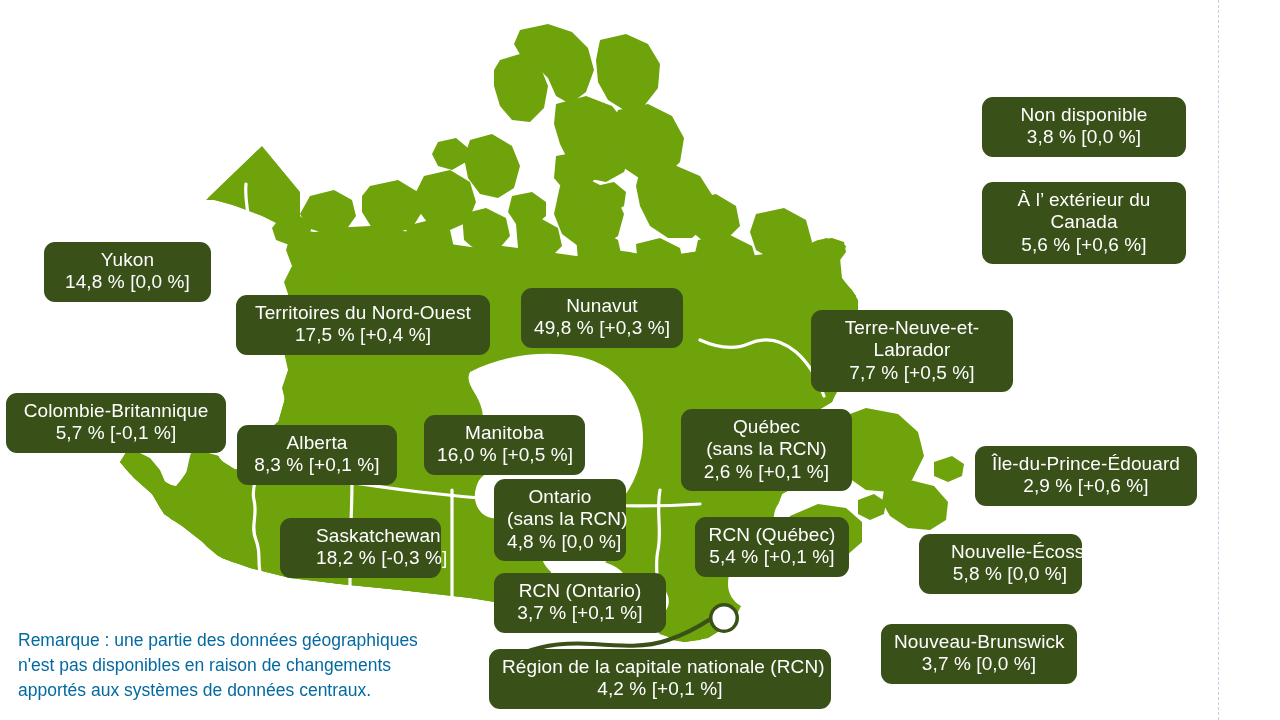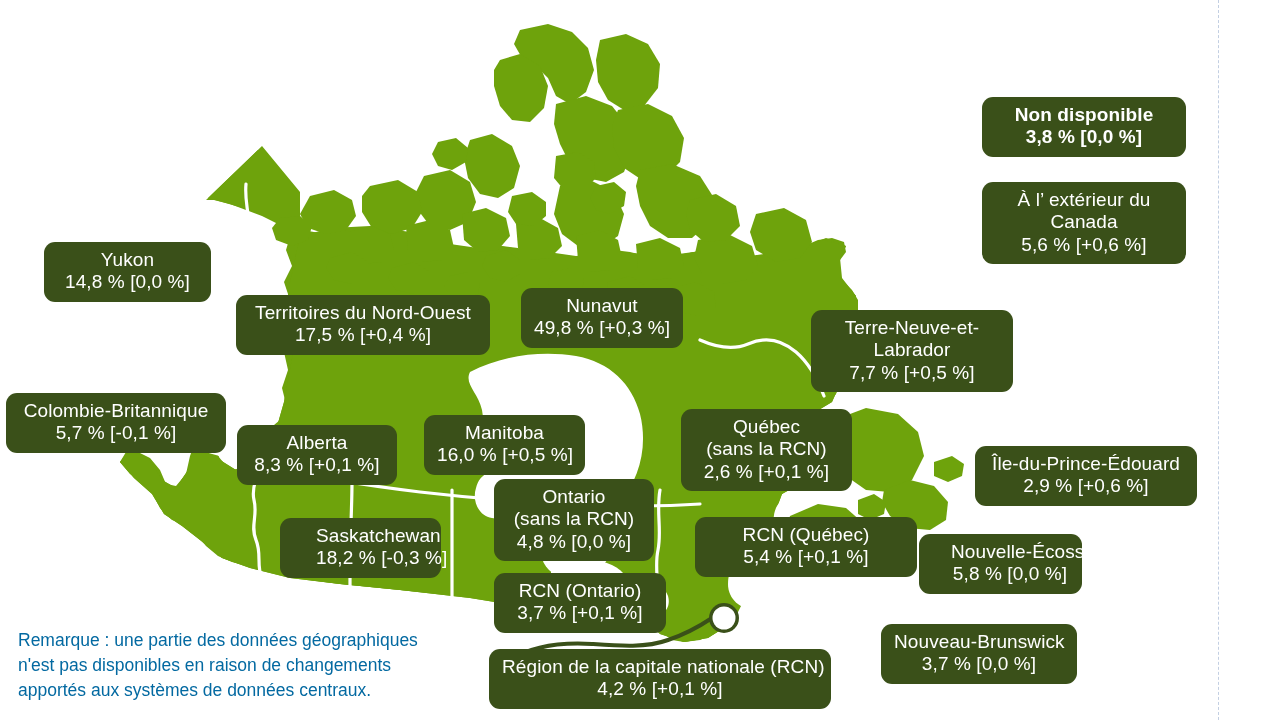--- a/index.html
+++ b/index.html
@@ -250,38 +250,38 @@
   <div class="label" style="left:280px;top:518px;width:161px;padding-left:36px;">
     <span class="ttl">Saskatchewan</span>
     <span class="val">18,2 % [-0,3 %]</span>
   </div>
 
   <div class="label" style="left:424px;top:415px;width:161px;">
     <span class="ttl">Manitoba</span>
     <span class="val">16,0 % [+0,5 %]</span>
   </div>
 
-  <div class="label" style="left:494px;top:479px;width:160px;">
+  <div class="label" style="left:494px;top:479px;width:132px;">
     <span class="ttl">Ontario</span>
     <span class="ttl">(sans la RCN)</span>
     <span class="val">4,8 % [0,0 %]</span>
   </div>
 
   <div class="label" style="left:494px;top:573px;width:172px;">
     <span class="ttl">RCN (Ontario)</span>
     <span class="val">3,7 % [+0,1 %]</span>
   </div>
 
   <div class="label" style="left:681px;top:409px;width:171px;">
     <span class="ttl">Québec</span>
     <span class="ttl">(sans la RCN)</span>
     <span class="val">2,6 % [+0,1 %]</span>
   </div>
 
-  <div class="label" style="left:695px;top:517px;width:222px;">
+  <div class="label" style="left:695px;top:517px;width:154px;">
     <span class="ttl">RCN (Québec)</span>
     <span class="val">5,4 % [+0,1 %]</span>
   </div>
 
   <div class="label" style="left:489px;top:649px;width:342px;">
     <span class="ttl">Région de la capitale nationale (RCN)</span>
     <span class="val">4,2 % [+0,1 %]</span>
   </div>
 
   <div class="label" style="left:811px;top:310px;width:202px;">
@@ -298,21 +298,21 @@
   <div class="label" style="left:919px;top:534px;width:163px;padding-left:32px;">
     <span class="ttl">Nouvelle-Écosse</span>
     <span class="val">5,8 % [0,0 %]</span>
   </div>
 
   <div class="label" style="left:845px;top:624px;width:196px;margin-left:36px;">
     <span class="ttl">Nouveau-Brunswick</span>
     <span class="val">3,7 % [0,0 %]</span>
   </div>
 
-  <div class="label" style="left:982px;top:97px;width:204px;font-weight:bold;">
+  <div class="label" style="left:982px;top:97px;width:204px;">
     <span class="ttl">Non disponible</span>
     <span class="val">3,8 % [0,0 %]</span>
   </div>
 
   <div class="label" style="left:982px;top:182px;width:204px;">
     <span class="ttl">À l’ extérieur  du</span>
     <span class="ttl">Canada</span>
     <span class="val">5,6 % [+0,6 %]</span>
   </div>
 

